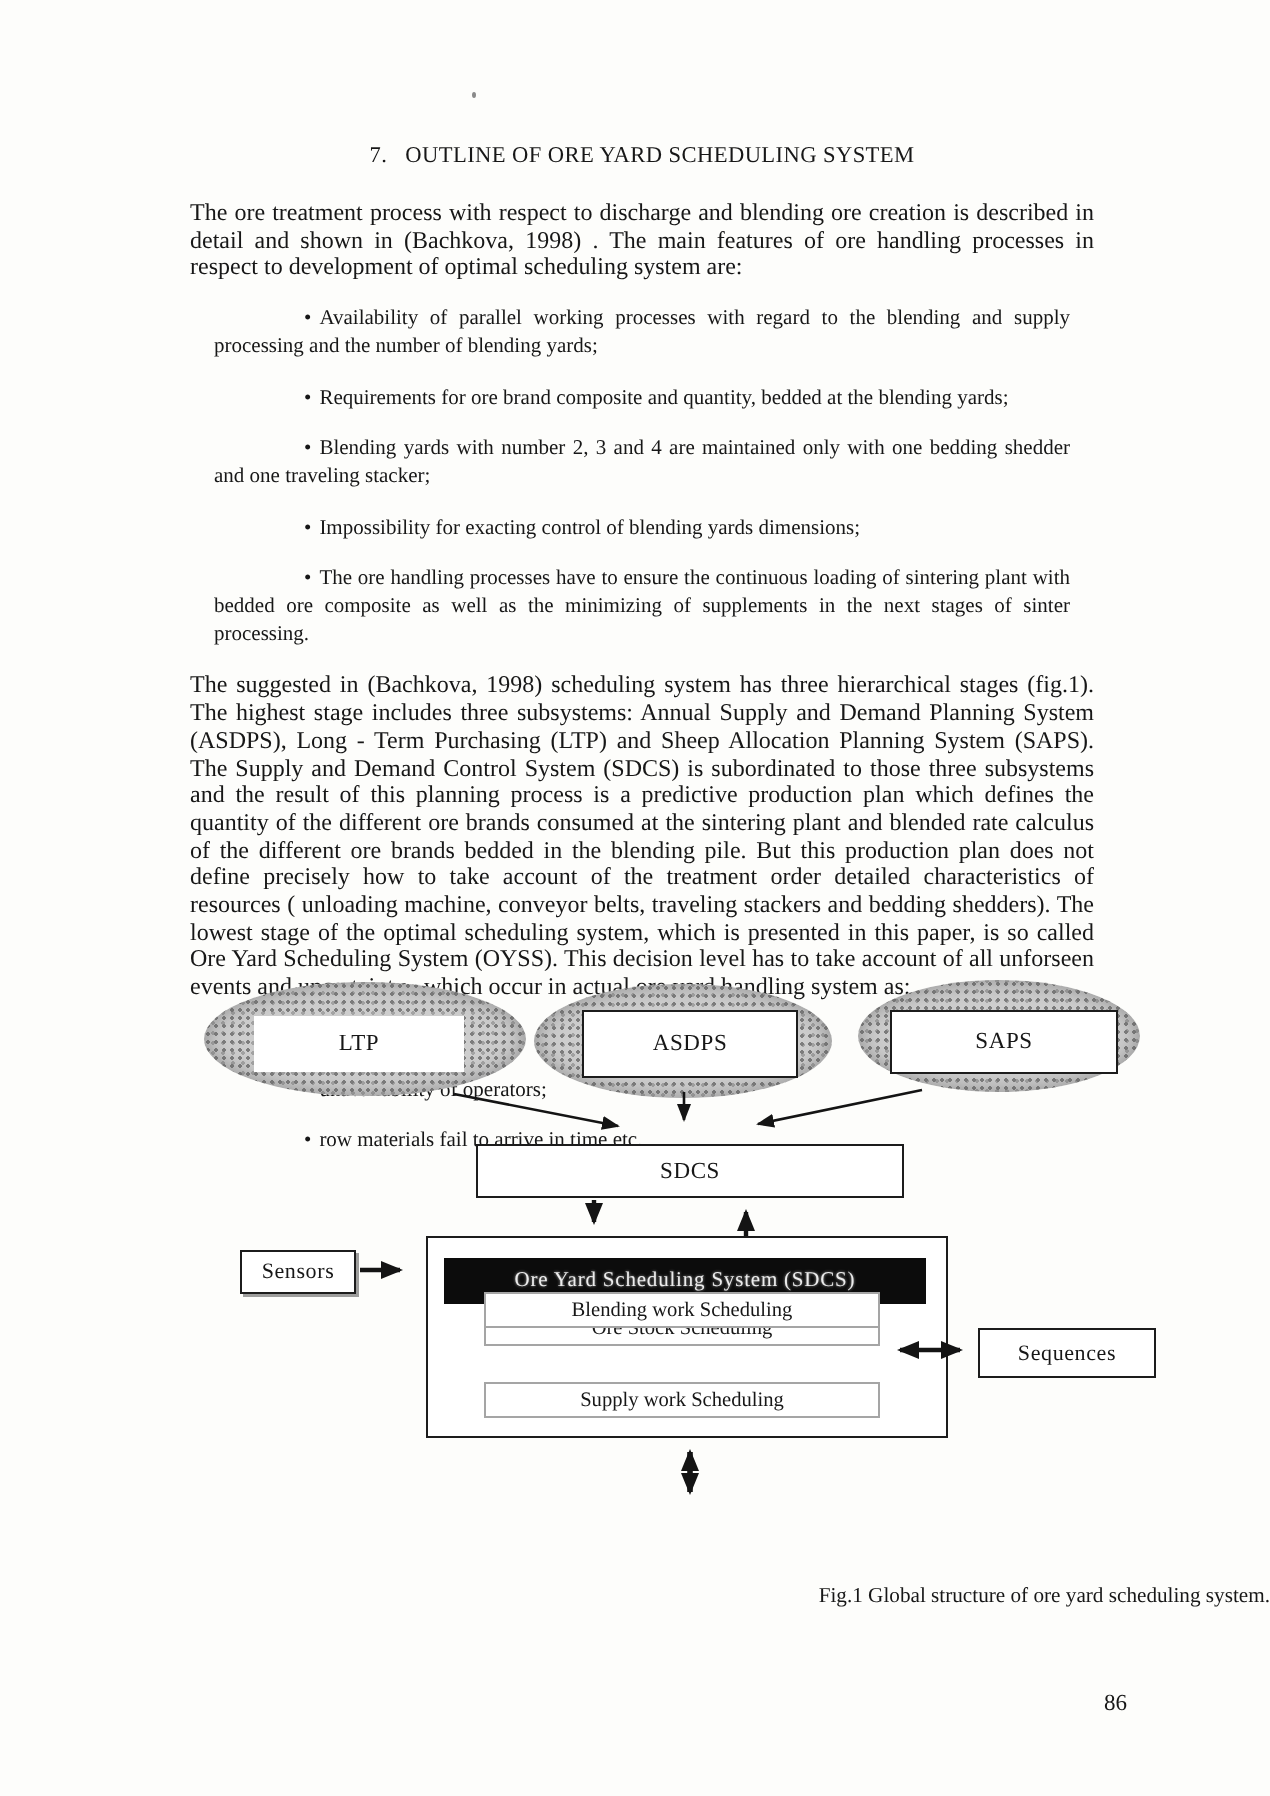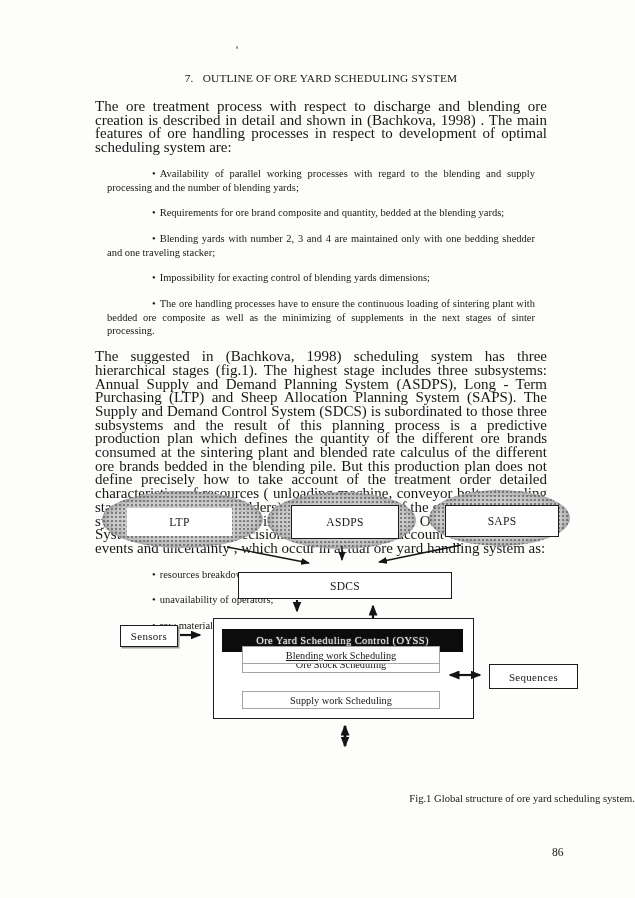--- a/index.html
+++ b/index.html
@@ -12,21 +12,21 @@
     color:#171717;
     overflow:hidden;
   }
   .artifact-dot{position:absolute;left:236px;top:46px;width:2px;height:3px;background:#8a8a8a;border-radius:50%;}
   .text-col{position:absolute;left:95px;top:72px;width:452px;}
   .doc-title{
     text-align:center;font-size:11.3px;letter-spacing:.2px;
     white-space:pre;margin:0 0 16px 0;
   }
   .para{
-    font-size:15px;line-height:13.7px;text-align:justify;margin:0;
+    font-size:12px;line-height:13.7px;text-align:justify;margin:0;
   }
   .bullets{margin:0;}
   .bullet{
     font-size:10.5px;line-height:13.7px;text-align:justify;
     text-indent:45px;margin:12px;
   }
   .bullet .marker{margin-right:4px;}
   .para2{margin-top:9px;}
   
   .diagram{position:absolute;left:0;top:0;width:635px;height:898px;pointer-events:none;}
@@ -61,21 +61,21 @@
     font-size:10.5px;letter-spacing:.4px;
     text-shadow:0 0 1.5px rgba(255,255,255,.65);
   }
   .inner-box{
     position:absolute;left:242px;width:196px;background:#fff;
     border:1px solid #a5a5a5;
     display:flex;align-items:center;justify-content:center;
     font-size:10.3px;
   }
   .ib1{top:656px;height:15px;}
-  .ib2{top:646px;height:16px;text-decoration:underline;}
+  .ib2{top:646px;height:16px;}
   .ib3{top:691px;height:16px;}
   .sensors-box{left:120px;top:625px;width:56px;height:20px;font-size:11px;box-shadow:1.5px 1.5px 0 rgba(40,40,40,.45);}
   .sequences-box{left:489px;top:664px;width:87px;height:23px;font-size:11px;}
   .scs-box{left:287px;top:753px;width:131px;height:29px;}
   .fig-caption{
     position:absolute;left:0;top:793px;width:635px;
     text-align:right;font-size:10.6px;
   }
   .page-number{position:absolute;left:552px;top:846px;font-size:11.5px;}
   svg.arrows{position:absolute;left:0;top:0;}
@@ -119,21 +119,21 @@
     <div class="ellipse el-asdps"></div>
     <div class="ellipse el-saps"></div>
 
     <div class="node ltp-rect">LTP</div>
     <div class="node bordered asdps-rect">ASDPS</div>
     <div class="node bordered sdcs-box">SDCS</div>
 
     <div class="node bordered saps-rect">SAPS</div>
 
     <div class="oyss-outer"></div>
-    <div class="oyss-bar">Ore Yard Scheduling Control (OYSS)</div>
+    <div class="oyss-bar">Ore Yard Scheduling System (SDCS)</div>
     <div class="inner-box ib1">Ore Stock Scheduling</div>
     <div class="inner-box ib2">Blending work Scheduling</div>
     <div class="inner-box ib3">Supply work Scheduling</div>
 
     <div class="node bordered sensors-box">Sensors</div>
     <div class="node bordered sequences-box">Sequences</div>
 
     <svg class="arrows" width="635" height="898" viewBox="0 0 635 898">
       <defs>
         <marker id="mthin" markerUnits="userSpaceOnUse" markerWidth="9" markerHeight="7" refX="8" refY="3.5" orient="auto-start-reverse">

